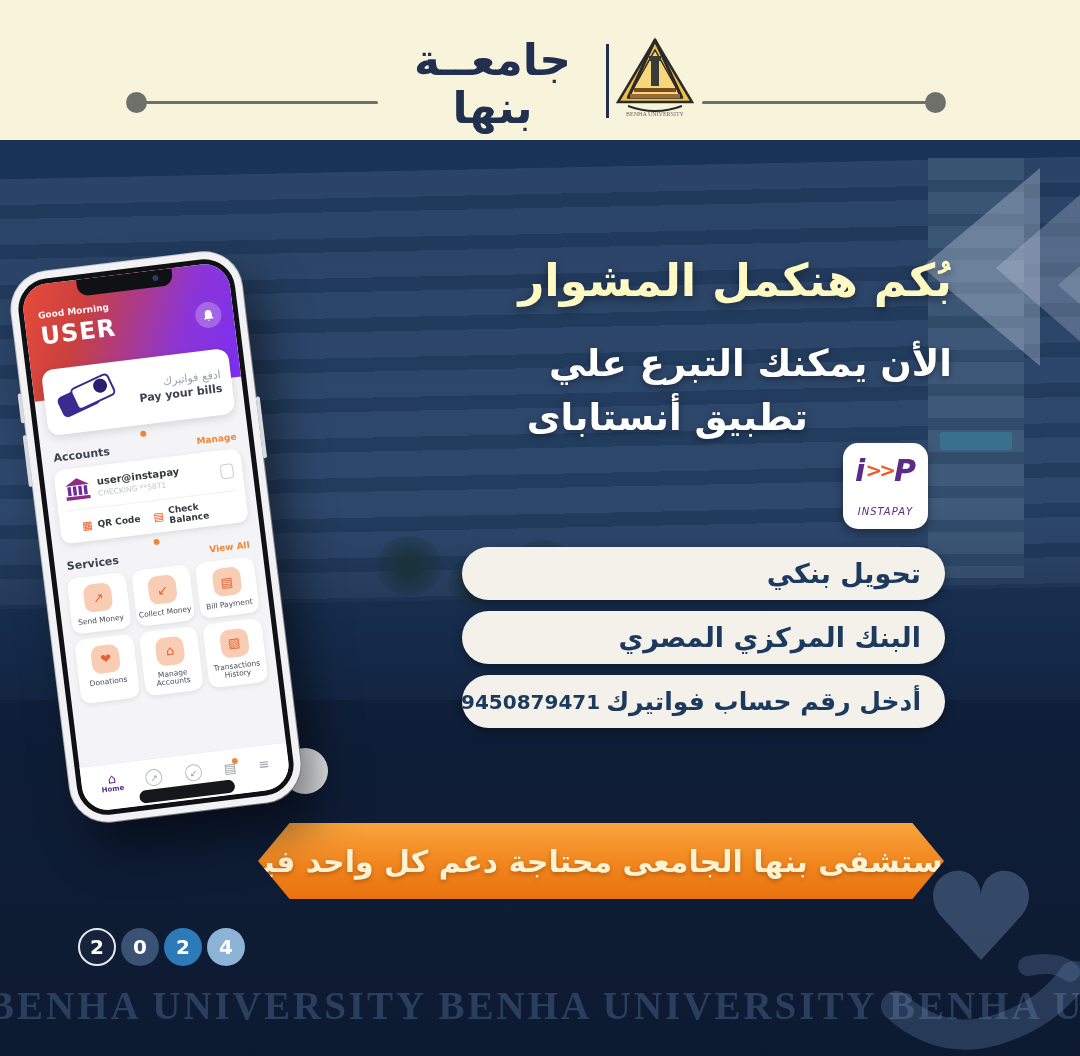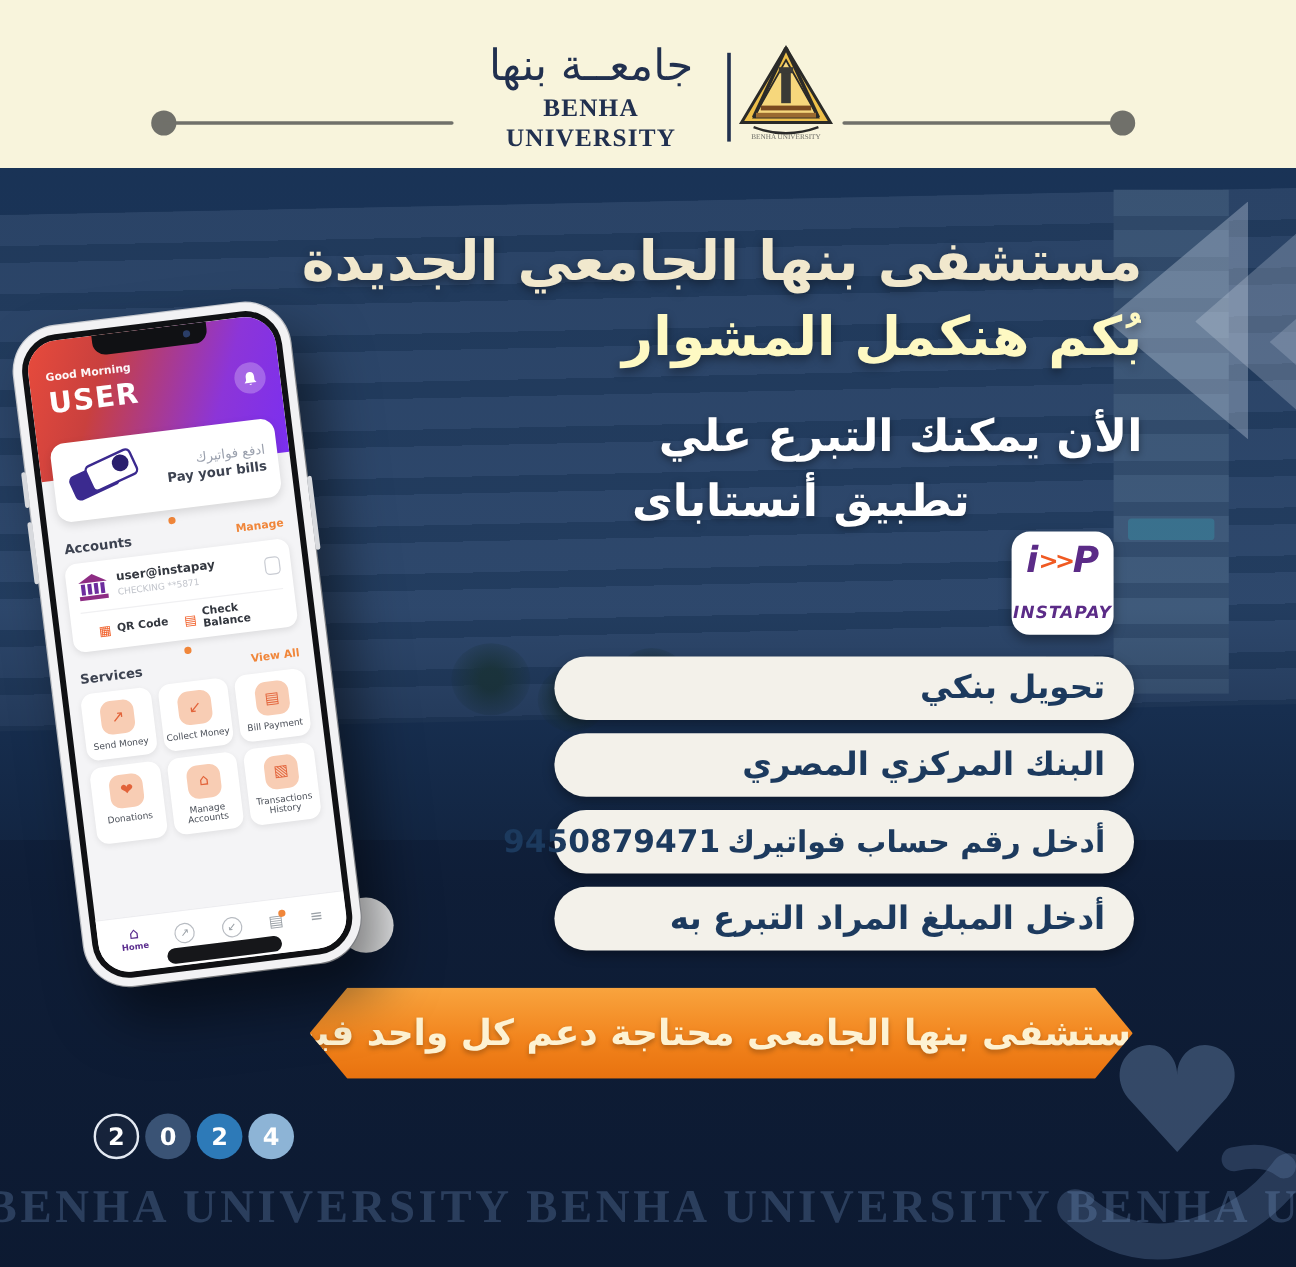--- a/index.html
+++ b/index.html
@@ -9,21 +9,21 @@
 
   
   .top-banner{position:absolute;left:0;top:0;width:1080px;height:140px;background:#f8f4dc;}
   .rule{position:absolute;top:101px;height:3px;background:#70706a;border-radius:2px;}
   .rule.left{left:136px;width:242px;}
   .rule.right{left:702px;width:232px;}
   .rule-dot{position:absolute;top:92px;width:21px;height:21px;border-radius:50%;background:#70706a;}
   .rule-dot.left{left:126px;}
   .rule-dot.right{left:925px;}
   .logo-block{position:absolute;left:385px;top:36px;width:215px;text-align:center;color:#21304f;}
-  .logo-ar{font-size:36px;font-weight:400;line-height:1.1;direction:rtl;}
+  .logo-ar{font-size:44px;font-weight:700;line-height:1.1;direction:rtl;}
   .logo-en{font-family:"Liberation Serif",serif;font-size:21px;font-weight:700;letter-spacing:1px;margin-top:2px;}
   .logo-divider{position:absolute;left:606px;top:44px;width:3px;height:74px;background:#21304f;}
   .emblem{position:absolute;left:614px;top:36px;width:82px;height:86px;}
 
   
   .scene{position:absolute;left:0;top:140px;width:1080px;height:916px;background:#20406a;overflow:hidden;}
   .building{position:absolute;left:-30px;top:28px;width:1140px;height:430px;
             background:repeating-linear-gradient(180deg,#41608a 0 26px,#2e4d74 26px 40px);
             transform:rotate(-1.2deg);}
   .tower{position:absolute;left:928px;top:18px;width:96px;height:420px;
@@ -52,26 +52,26 @@
   .subline2{position:absolute;right:272px;top:256px;font-size:37px;font-weight:800;color:#ffffff;
             text-shadow:0 2px 6px rgba(0,0,0,.4);white-space:nowrap;}
   .steps-intro{position:absolute;right:248px;top:318px;font-size:37px;font-weight:800;color:#ffffff;
                text-shadow:0 2px 6px rgba(0,0,0,.4);white-space:nowrap;}
   .instapay-badge{position:absolute;left:843px;top:303px;width:85px;height:86px;background:#ffffff;
                   border-radius:15px;display:flex;flex-direction:column;align-items:center;justify-content:center;
                   box-shadow:0 4px 10px rgba(0,0,0,.35);}
   .ip-row{display:flex;align-items:center;font-style:italic;font-weight:800;line-height:1;}
   .ip-i,.ip-p{font-size:30px;color:#5b2b87;}
   .ip-chev{font-size:20px;color:#f05a22;letter-spacing:-3px;margin:0 1px 2px 0;font-weight:900;}
-  .ip-word{font-style:italic;font-weight:700;font-size:14px;letter-spacing:1px;color:#5b2b87;margin-top:20px;}
+  .ip-word{font-style:italic;font-weight:400;font-size:10px;letter-spacing:1px;color:#5b2b87;margin-top:20px;}
 
   .pill{position:absolute;left:462px;width:483px;height:53px;border-radius:27px;background:#f3f1ea;
         box-shadow:0 4px 10px rgba(0,0,0,.35);display:flex;align-items:center;justify-content:flex-start;
         direction:rtl;padding:0 24px;font-weight:800;color:#1c3a5e;font-size:27px;white-space:nowrap;}
-  .pill .num{margin-right:6px;font-size:26px;}
+  .pill .num{margin-right:6px;font-size:20px;}
   .ribbon{position:absolute;left:258px;top:683px;width:686px;height:76px;
           background:linear-gradient(180deg,#f9a43e 0%,#f1821b 60%,#e8720f 100%);
           clip-path:polygon(4.6% 0,95.4% 0,100% 50%,95.4% 100%,4.6% 100%,0 50%);
           display:flex;align-items:center;justify-content:center;}
   .ribbon span{direction:rtl;color:#fdf2d2;font-size:30px;font-weight:800;text-shadow:0 2px 4px rgba(0,0,0,.25);white-space:nowrap;}
 
   .year{position:absolute;left:78px;top:788px;display:flex;gap:5px;}
   .year .digit{width:38px;height:38px;border-radius:50%;display:flex;align-items:center;justify-content:center;
                color:#ffffff;font-weight:800;font-size:20px;}
   .d1{background:rgba(255,255,255,.04);border:2px solid #e3e9f2;}
@@ -174,21 +174,20 @@
     <div class="chevron" style="left:922px;top:28px;width:118px;height:198px;background:rgba(222,232,244,.30);"></div>
     <div class="chevron" style="left:996px;top:6px;width:140px;height:244px;background:rgba(222,232,244,.24);"></div>
     <div class="chevron" style="left:1058px;top:40px;width:120px;height:210px;background:rgba(222,232,244,.20);"></div>
     <svg class="wm-hand" width="206" height="230" viewBox="0 0 206 230">
       <path d="M103,58 C103,38 85,28 70,35 C54,42 50,62 62,77 L103,122 L144,77 C156,62 152,42 136,35 C121,28 103,38 103,58 Z" fill="rgba(116,146,186,.38)"></path>
       <path d="M18,168 Q62,208 118,192 Q168,177 196,138" fill="none" stroke="rgba(104,134,174,.30)" stroke-width="30" stroke-linecap="round"></path>
       <path d="M150,128 Q178,122 192,134" fill="none" stroke="rgba(104,134,174,.30)" stroke-width="20" stroke-linecap="round"></path>
     </svg>
     <div class="wm-text">BENHA UNIVERSITY BENHA UNIVERSITY BENHA UNIVERSITY</div>
 
-    <div class="headline1 ar">مستشفى بنها الجامعي الجديدة</div>
     <div class="headline2 ar">بُكم هنكمل المشوار</div>
     <div class="subline1 ar">الأن يمكنك التبرع علي</div>
     <div class="subline2 ar">تطبيق أنستاباى</div>
 
     <div class="instapay-badge">
       <div class="ip-row">
         <span class="ip-i">i</span>
         <span class="ip-chev">&gt;&gt;</span>
         <span class="ip-p">P</span>
       </div>
@@ -197,23 +196,20 @@
 
     <div class="pill" style="top:407px;">
       <span>تحويل بنكي</span>
     </div>
     <div class="pill" style="top:471px;">
       <span>البنك المركزي المصري</span>
     </div>
     <div class="pill" style="top:535px;font-size:25px;">
       <span>أدخل رقم حساب فواتيرك</span>
       <span class="num">9450879471</span>
-    </div>
-    <div class="pill" style="top:599px;">
-      <span>أدخل المبلغ المراد التبرع به</span>
     </div>
 
     <div class="ribbon">
       <span>مستشفى بنها الجامعى محتاجة دعم كل واحد فينا</span>
     </div>
 
     <div class="year">
       <div class="digit d1">2</div>
       <div class="digit d2">0</div>
       <div class="digit d3">2</div>

